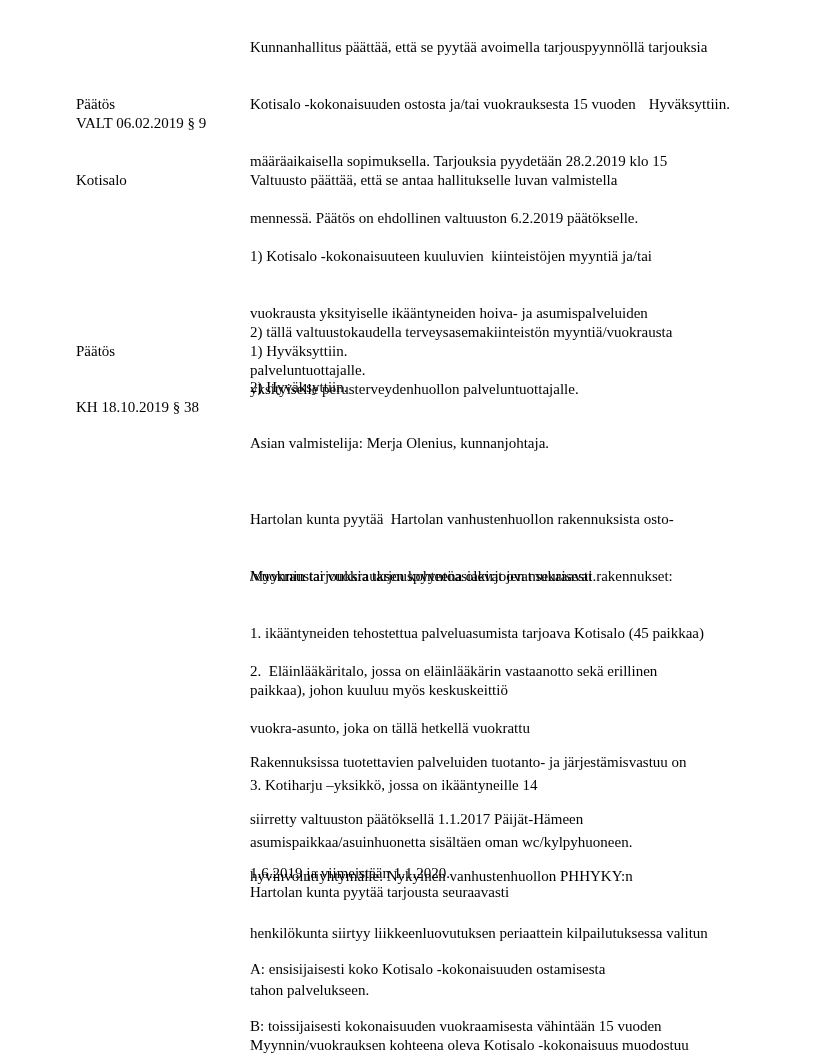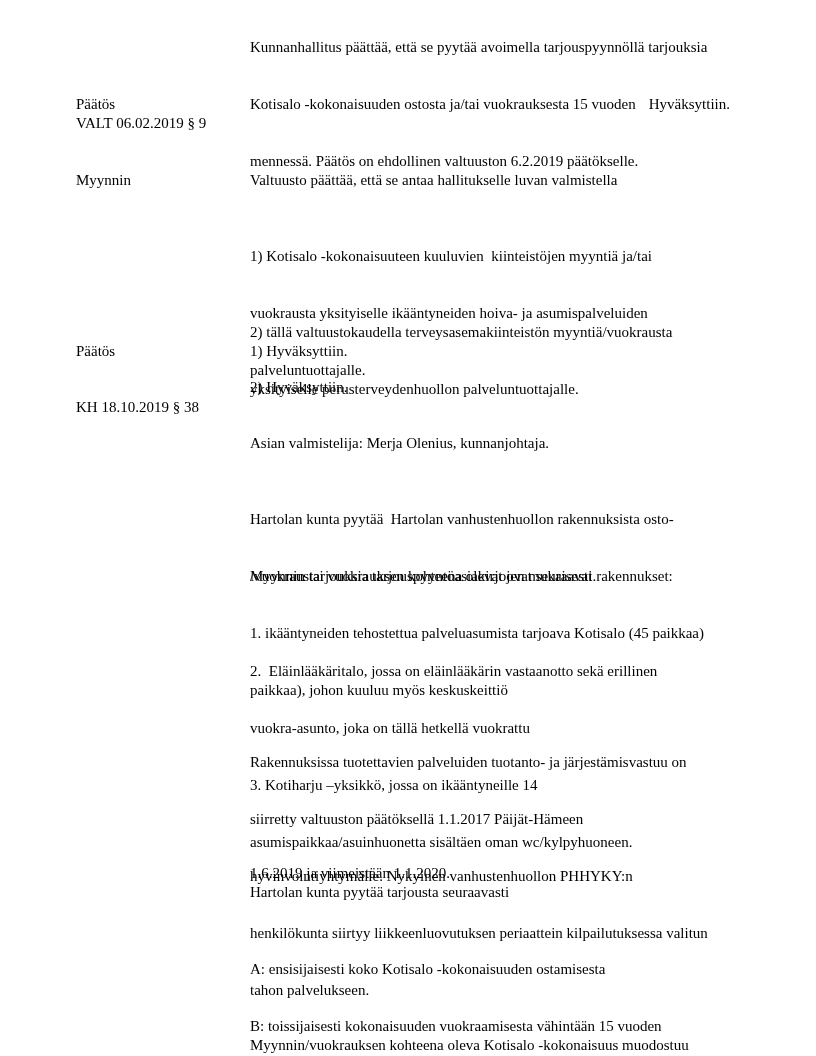--- a/index.html
+++ b/index.html
@@ -13,28 +13,29 @@
   .txt { position: absolute; left: 250px; width: 480px; white-space: pre; }
 </style>
 </head>
 <body>
 
 <div class="page">
 
   <div class="txt" style="top:0px;">
     <div>Kunnanhallitus päättää, että se pyytää avoimella tarjouspyynnöllä tarjouksia</div>
     <div>Kotisalo -kokonaisuuden ostosta ja/tai vuokrauksesta 15 vuoden</div>
+    <div>määräaikaisella sopimuksella. Tarjouksia pyydetään 28.2.2019 klo 15</div>
     <div>mennessä. Päätös on ehdollinen valtuuston 6.2.2019 päätökselle.</div>
   </div>
 
   <div class="lbl" style="top:95px;">Päätös</div>
   <div class="lbl" style="top:114px;">VALT 06.02.2019 § 9</div>
   <div class="txt" style="top:95px;text-align:right;">Hyväksyttiin.</div>
 
-  <div class="lbl" style="top:171px;">Myynnin</div>
+  <div class="lbl" style="top:171px;">Kotisalo</div>
   <div class="txt" style="top:171px;">Valtuusto päättää, että se antaa hallitukselle luvan valmistella</div>
   <div class="txt" style="top:209px;">
     <div>1) Kotisalo -kokonaisuuteen kuuluvien  kiinteistöjen myyntiä ja/tai</div>
     <div>vuokrausta yksityiselle ikääntyneiden hoiva- ja asumispalveluiden</div>
     <div>palveluntuottajalle.</div>
   </div>
   <div class="txt" style="top:285px;">
     <div>2) tällä valtuustokaudella terveysasemakiinteistön myyntiä/vuokrausta</div>
     <div>yksityiselle perusterveydenhuollon palveluntuottajalle.</div>
   </div>

